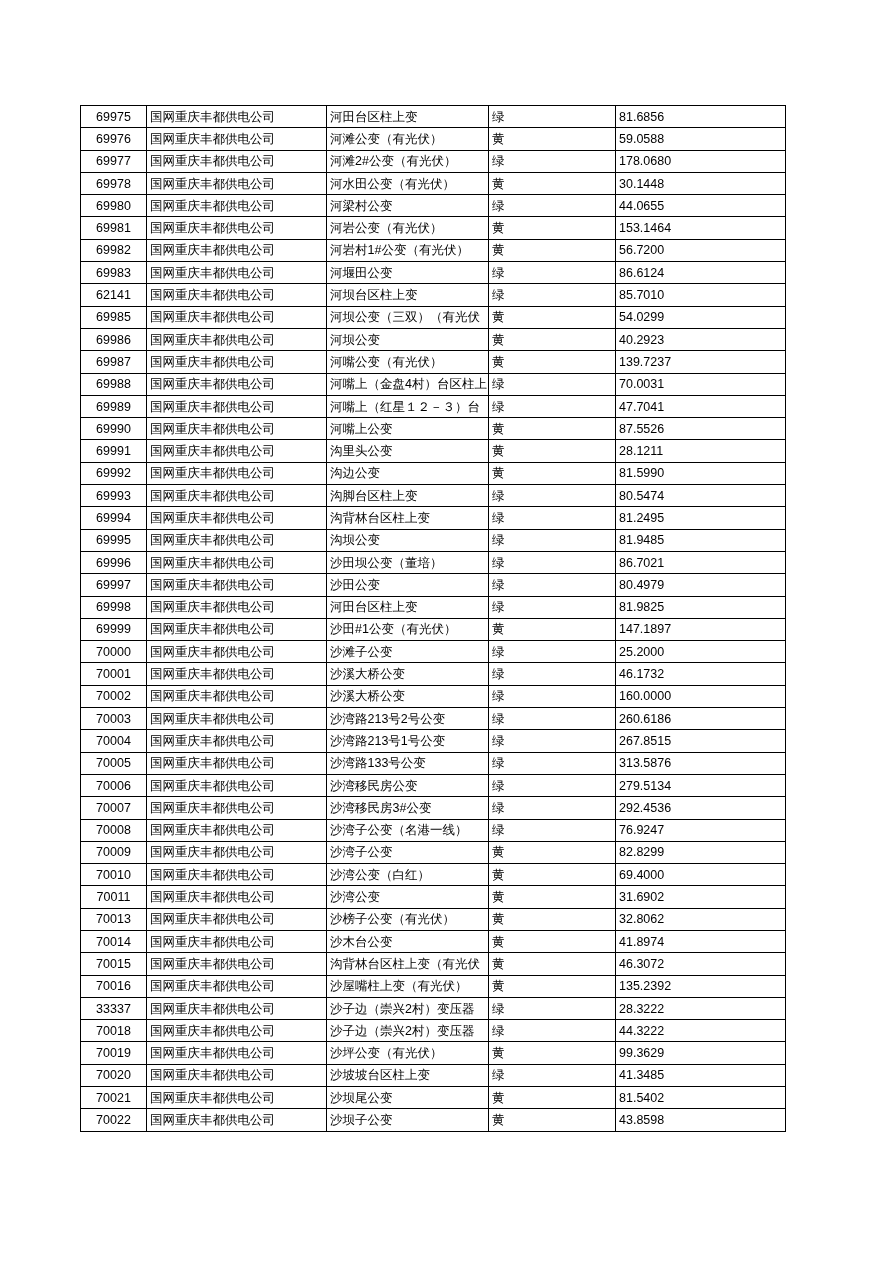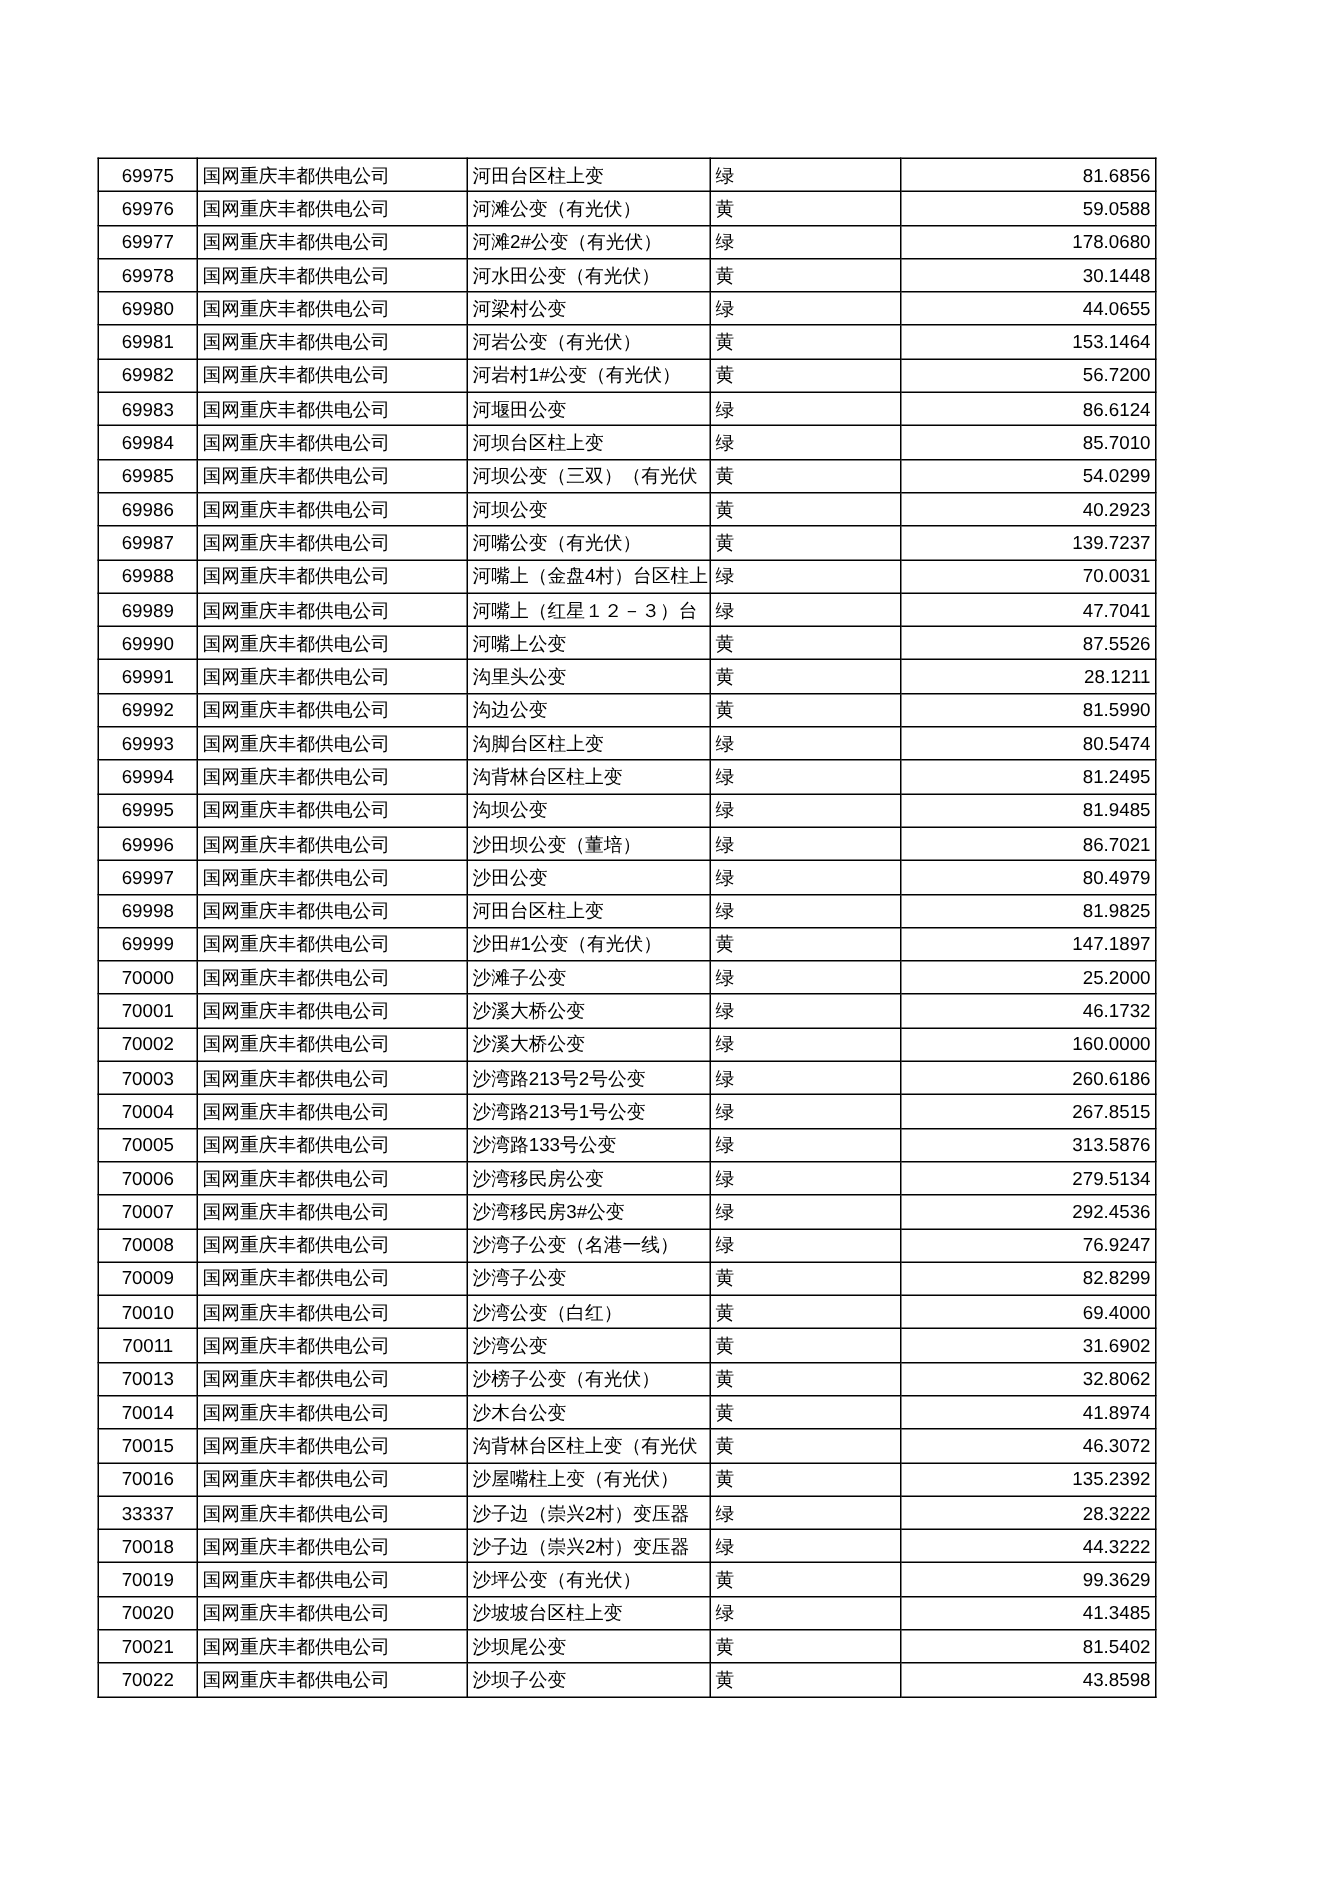--- a/index.html
+++ b/index.html
@@ -18,21 +18,21 @@
   .page {
     position: absolute;
     left: 0;
     top: 0;
     width: 892px;
     height: 1262px;
     background: #fff;
   }
   .table-wrap {
     position: absolute;
-    left: 65px;
+    left: 80px;
     top: 105px;
     width: 705px;
   }
   table.grid {
     border-collapse: collapse;
     table-layout: fixed;
     width: 705px;
     background: #fff;
   }
   table.grid td {
@@ -47,21 +47,21 @@
   col.c-id    { width: 66px; }
   col.c-org   { width: 180px; }
   col.c-name  { width: 162px; }
   col.c-color { width: 127px; }
   col.c-val   { width: 170px; }
 
   td.id     { text-align: center; }
   td.org    { text-align: left; }
   td.name   { text-align: left; }
   td.color  { text-align: left; }
-  td.val    { text-align: right; }
+  td.val    { text-align: left; }
 </style>
 </head>
 <body>
 
 <div class="page">
   <div class="table-wrap">
     <table class="grid">
       <colgroup>
         <col class="c-id">
         <col class="c-org">
@@ -120,21 +120,21 @@
             <td class="val">56.7200</td>
           </tr>
           <tr>
             <td class="id">69983</td>
             <td class="org">国网重庆丰都供电公司</td>
             <td class="name">河堰田公变</td>
             <td class="color">绿</td>
             <td class="val">86.6124</td>
           </tr>
           <tr>
-            <td class="id">69984</td>
+            <td class="id">62141</td>
             <td class="org">国网重庆丰都供电公司</td>
             <td class="name">河坝台区柱上变</td>
             <td class="color">绿</td>
             <td class="val">85.7010</td>
           </tr>
           <tr>
             <td class="id">69985</td>
             <td class="org">国网重庆丰都供电公司</td>
             <td class="name">河坝公变（三双）（有光伏</td>
             <td class="color">黄</td>

